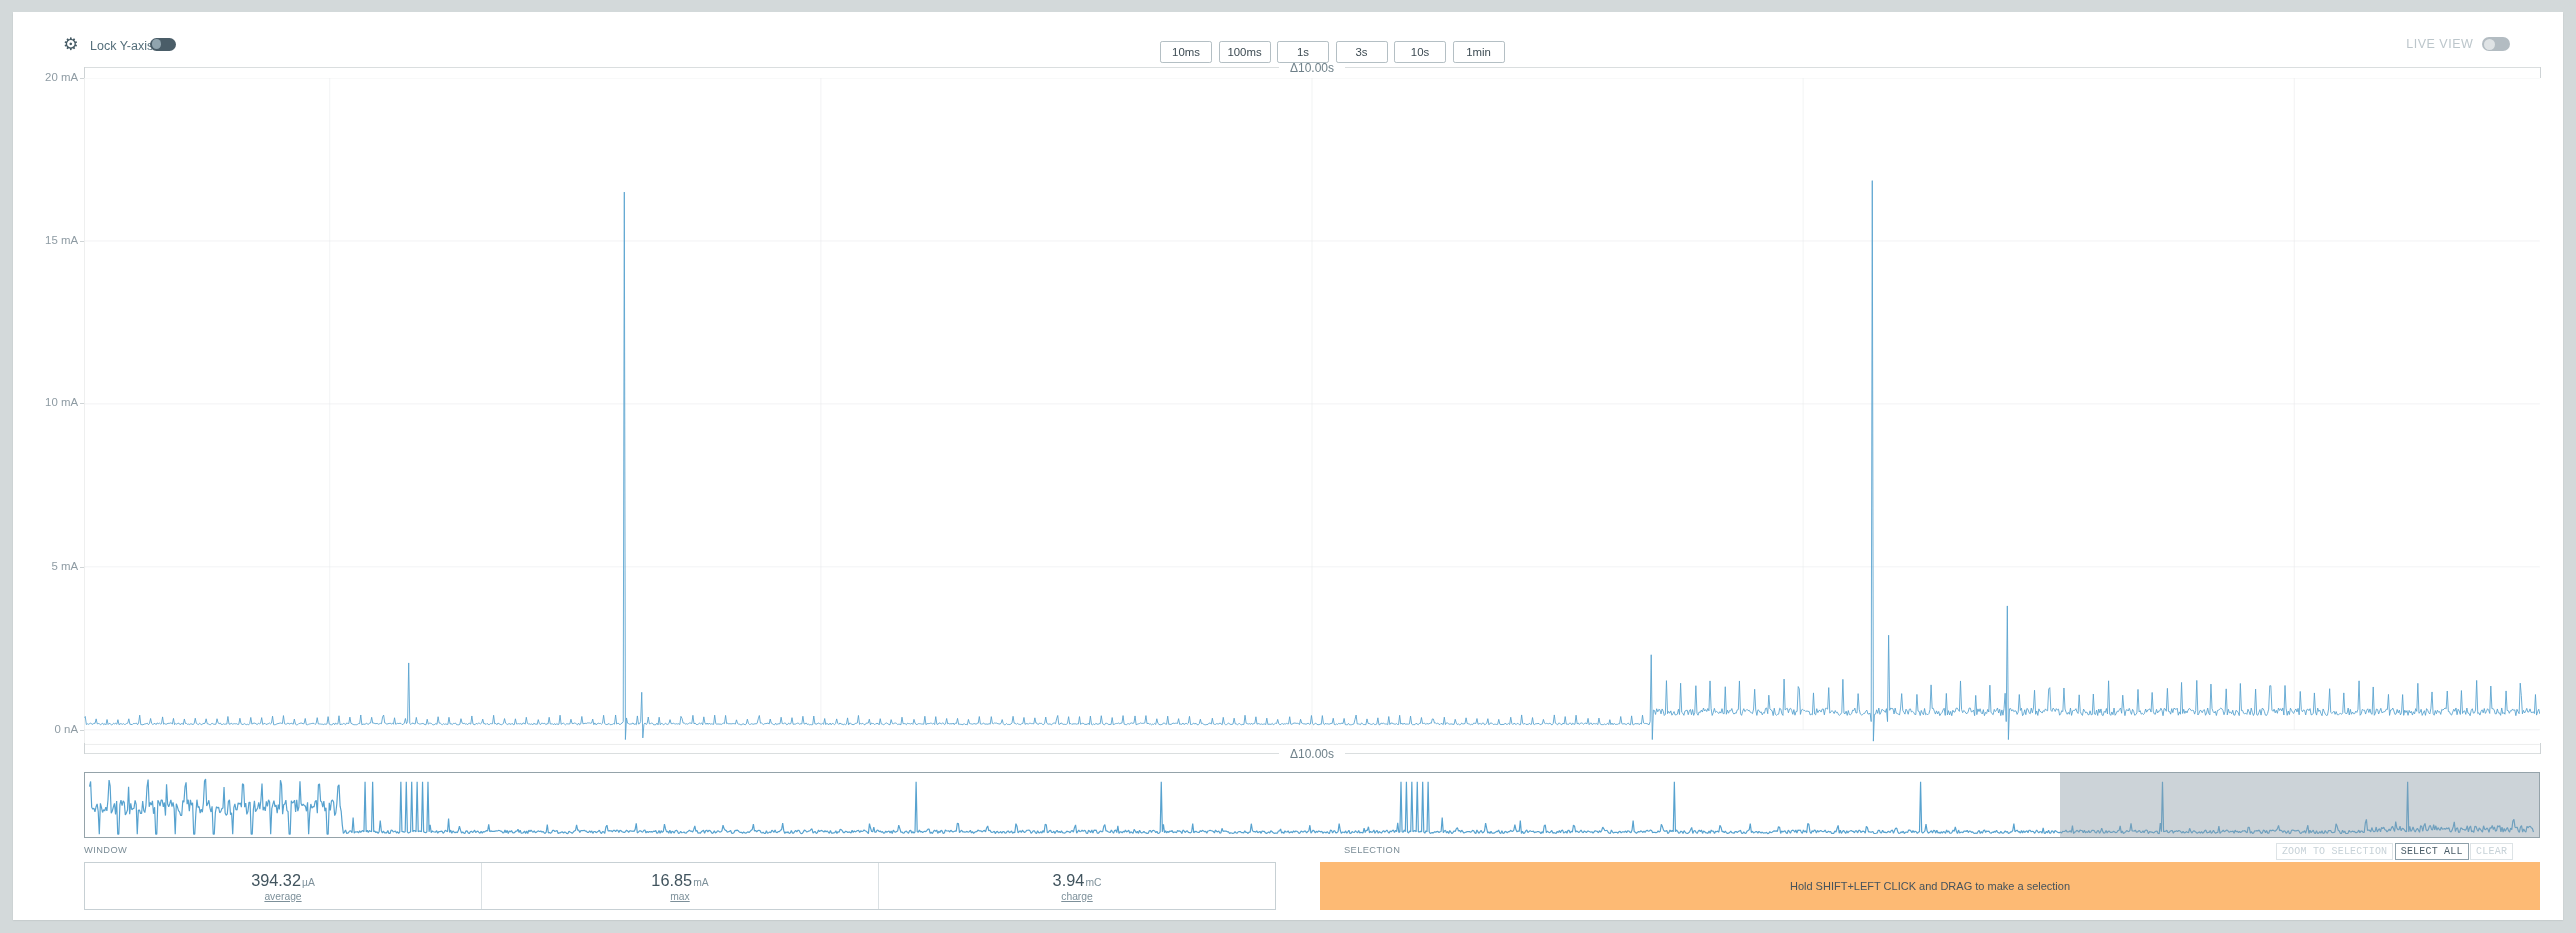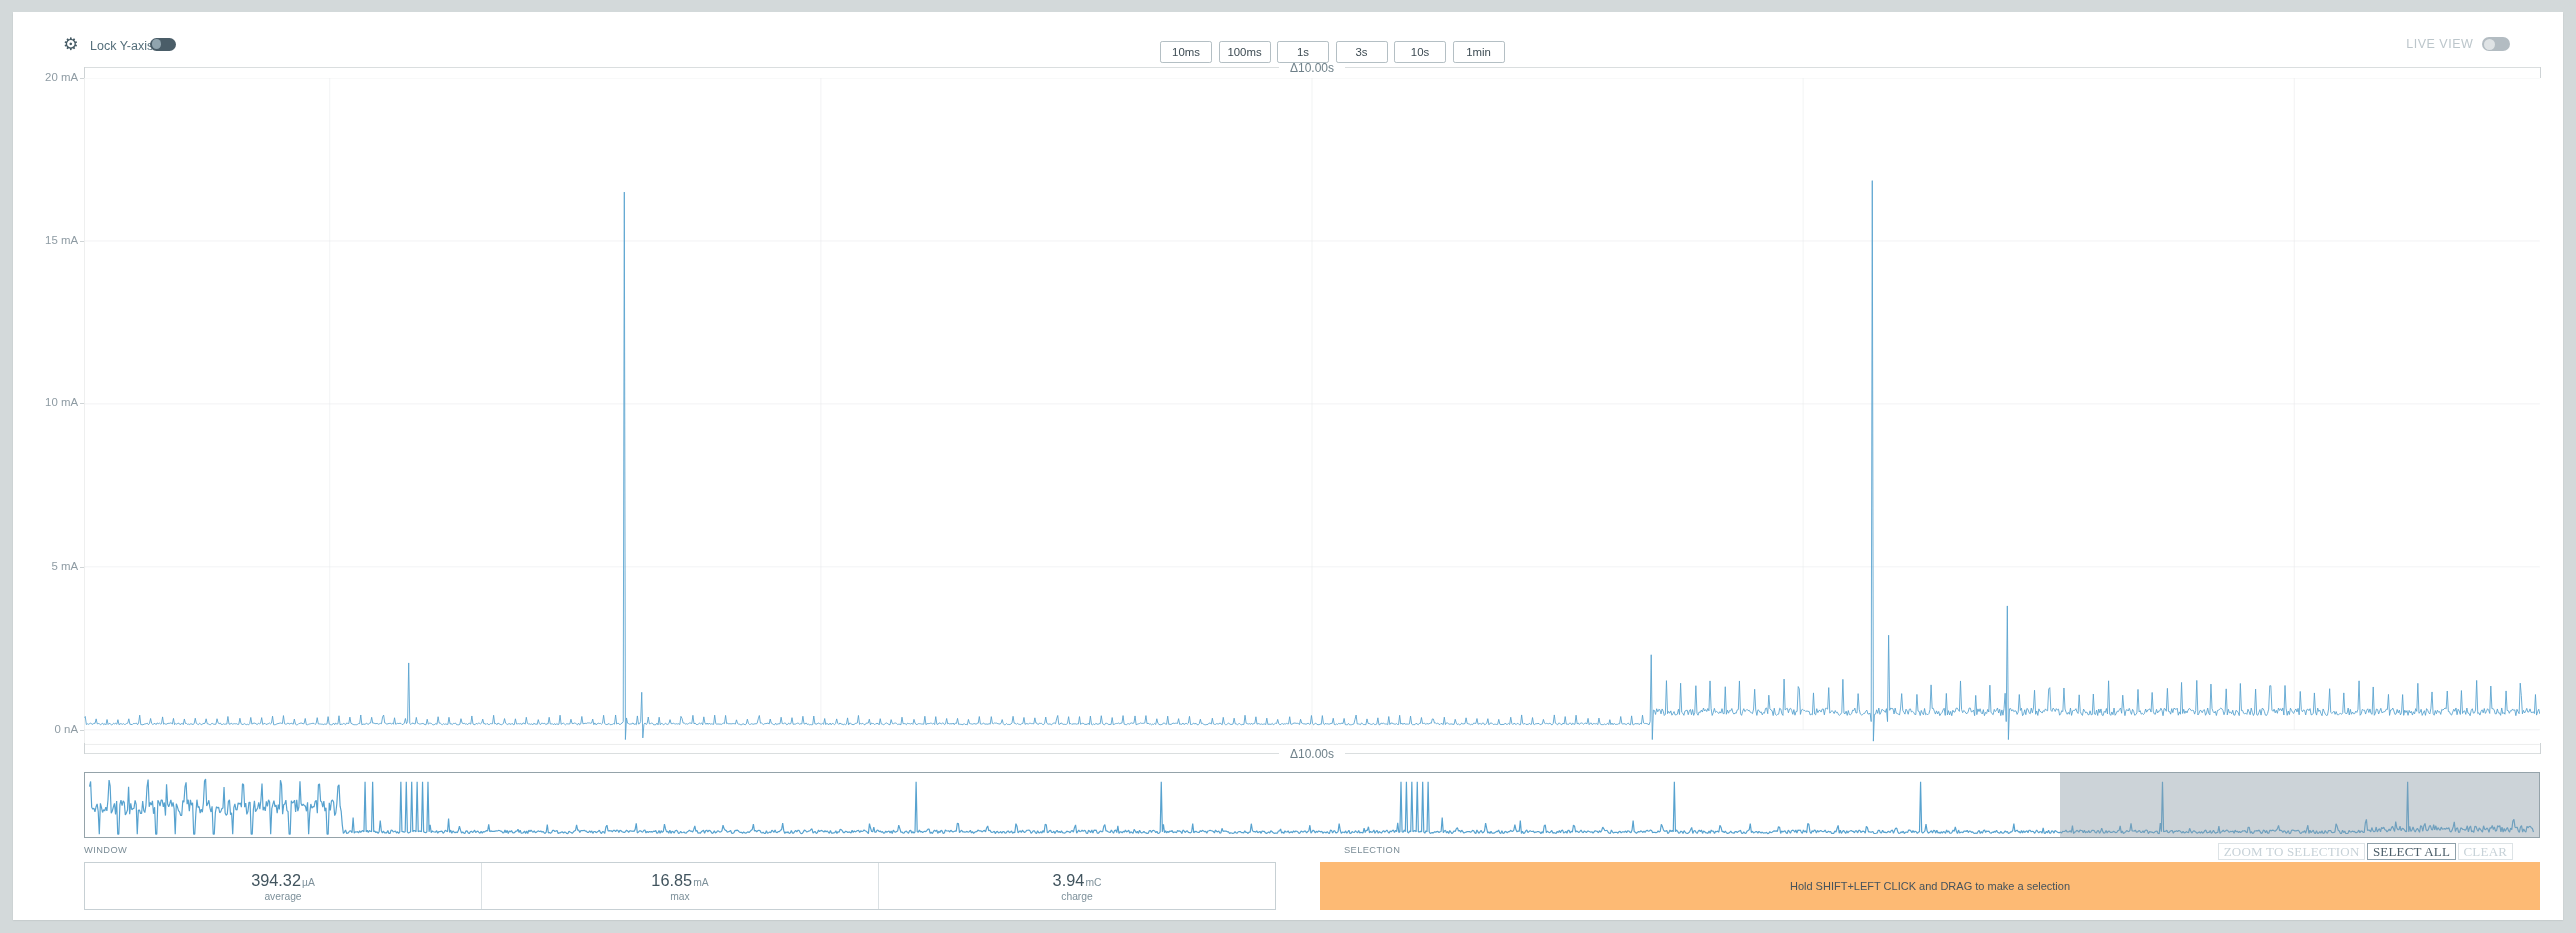--- a/index.html
+++ b/index.html
@@ -53,26 +53,26 @@
   
   .sec-header{position:absolute;font-size:9.3px;letter-spacing:0.4px;color:#7a8c96;}
   .stats-panel{
     position:absolute;left:71px;top:850px;width:1192px;height:48px;
     border:0.5px solid #c7d0d4;box-sizing:border-box;background:#fff;display:flex;
   }
   .stat{flex:1;border-left:0.5px solid #dbe1e4;display:flex;flex-direction:column;align-items:center;justify-content:center;}
   .stat:first-child{border-left:none;}
   .stat .val{font-size:16.3px;color:#41545e;}
   .stat .val .unit{font-size:10.3px;color:#7d909a;margin-left:1.1px;}
-  .stat .lbl{font-size:10.3px;color:#7d909a;margin-top:1px;}
+  .stat .lbl{font-size:10.3px;color:#7d909a;margin-top:1px;text-decoration:underline;}
   .sel-buttons{position:absolute;right:50px;top:831px;display:flex;gap:1.6px;}
   .sel-btn{
     height:17px;background:#fff;border:1.1px solid;display:flex;align-items:center;
-    padding:0 4.9px;font-size:13px;letter-spacing:0.2px;cursor:pointer;box-sizing:border-box;
-    font-family:Liberation Serif, serif;
+    padding:0 4.9px;font-size:10px;letter-spacing:0.2px;cursor:pointer;box-sizing:border-box;
+    font-family:Liberation Mono, monospace;
   }
   .sel-btn.on{color:#4a5d68;border-color:#8ea0aa;}
   .sel-btn.off{color:#c7d2d8;border-color:#dde3e6;}
   .sel-panel{
     position:absolute;left:1307px;top:850px;width:1220px;height:48px;background:#fdba74;
     display:flex;align-items:center;justify-content:center;font-size:11px;color:#45535c;
   }
 </style>
 </head>
 <body>

